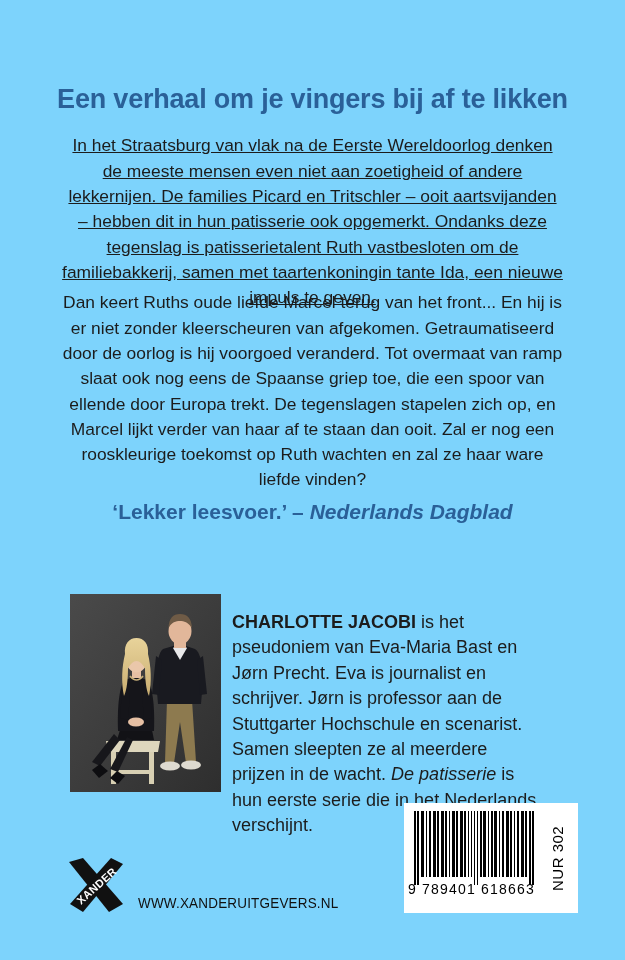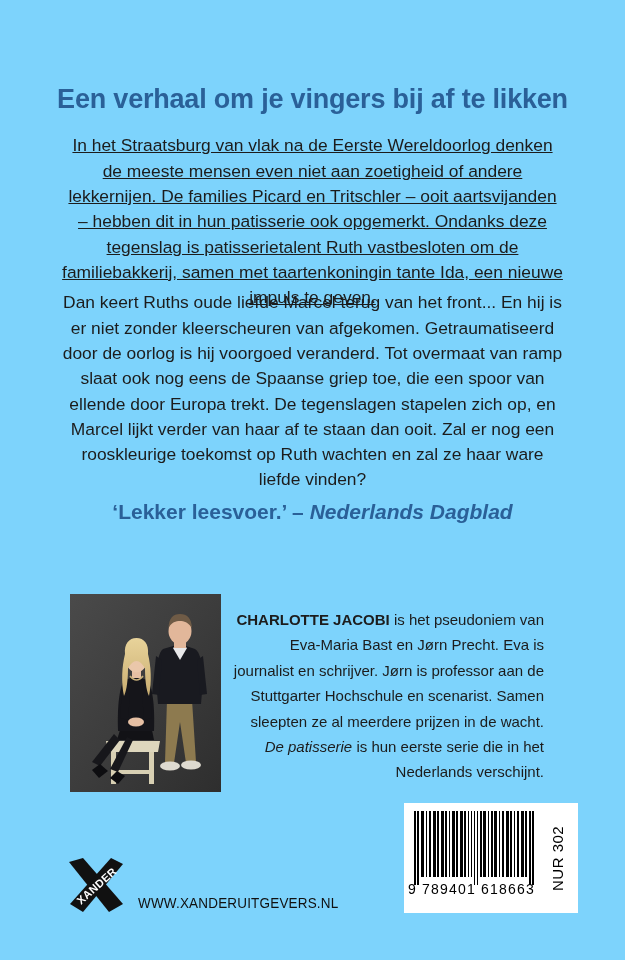--- a/index.html
+++ b/index.html
@@ -74,23 +74,23 @@
     overflow: hidden;
   }
   .photo svg { display: block; }
 
   
   .bio {
     position: absolute;
     left: 232px;
     top: 592px;
     width: 312px;
-    text-align: right;
+    text-align: left;
     color: #1c1c1c;
-    font-size: 15px;
+    font-size: 18px;
     line-height: 25.4px;
   }
   .bio b { font-weight: bold; }
   .bio i { font-style: italic; }
 
   
   .barcode-box {
     position: absolute;
     left: 404px;
     top: 803px;

